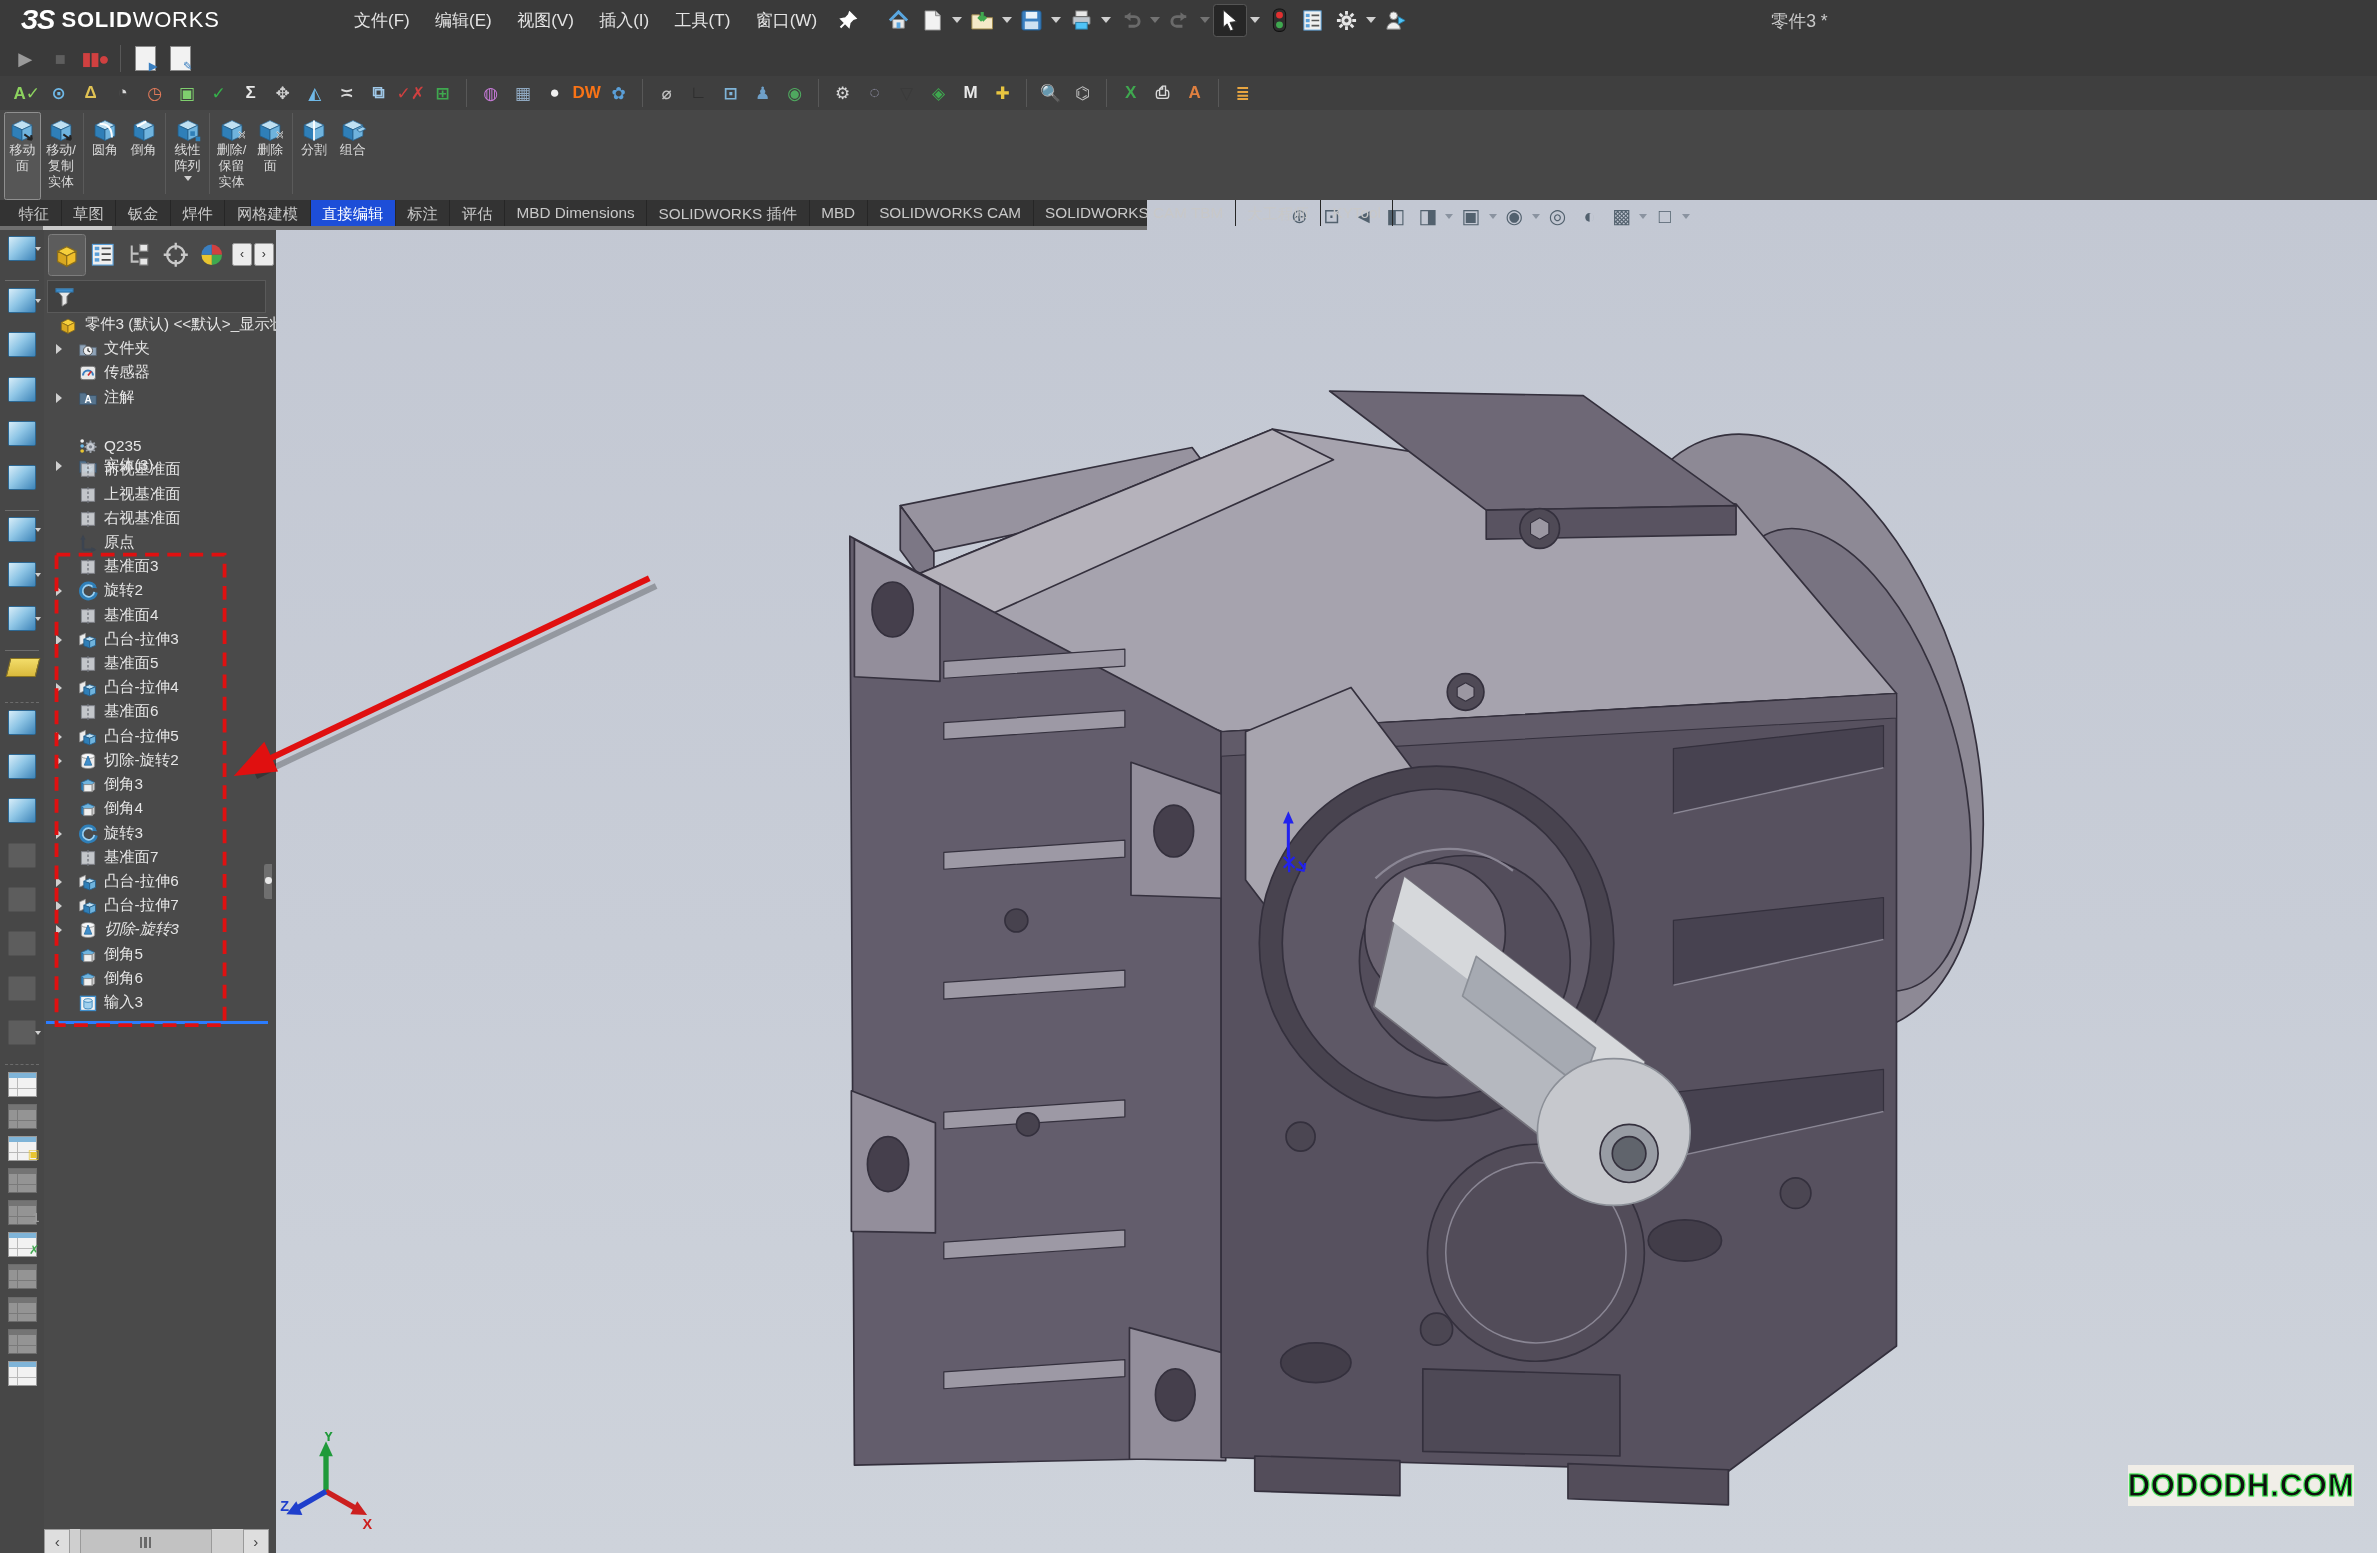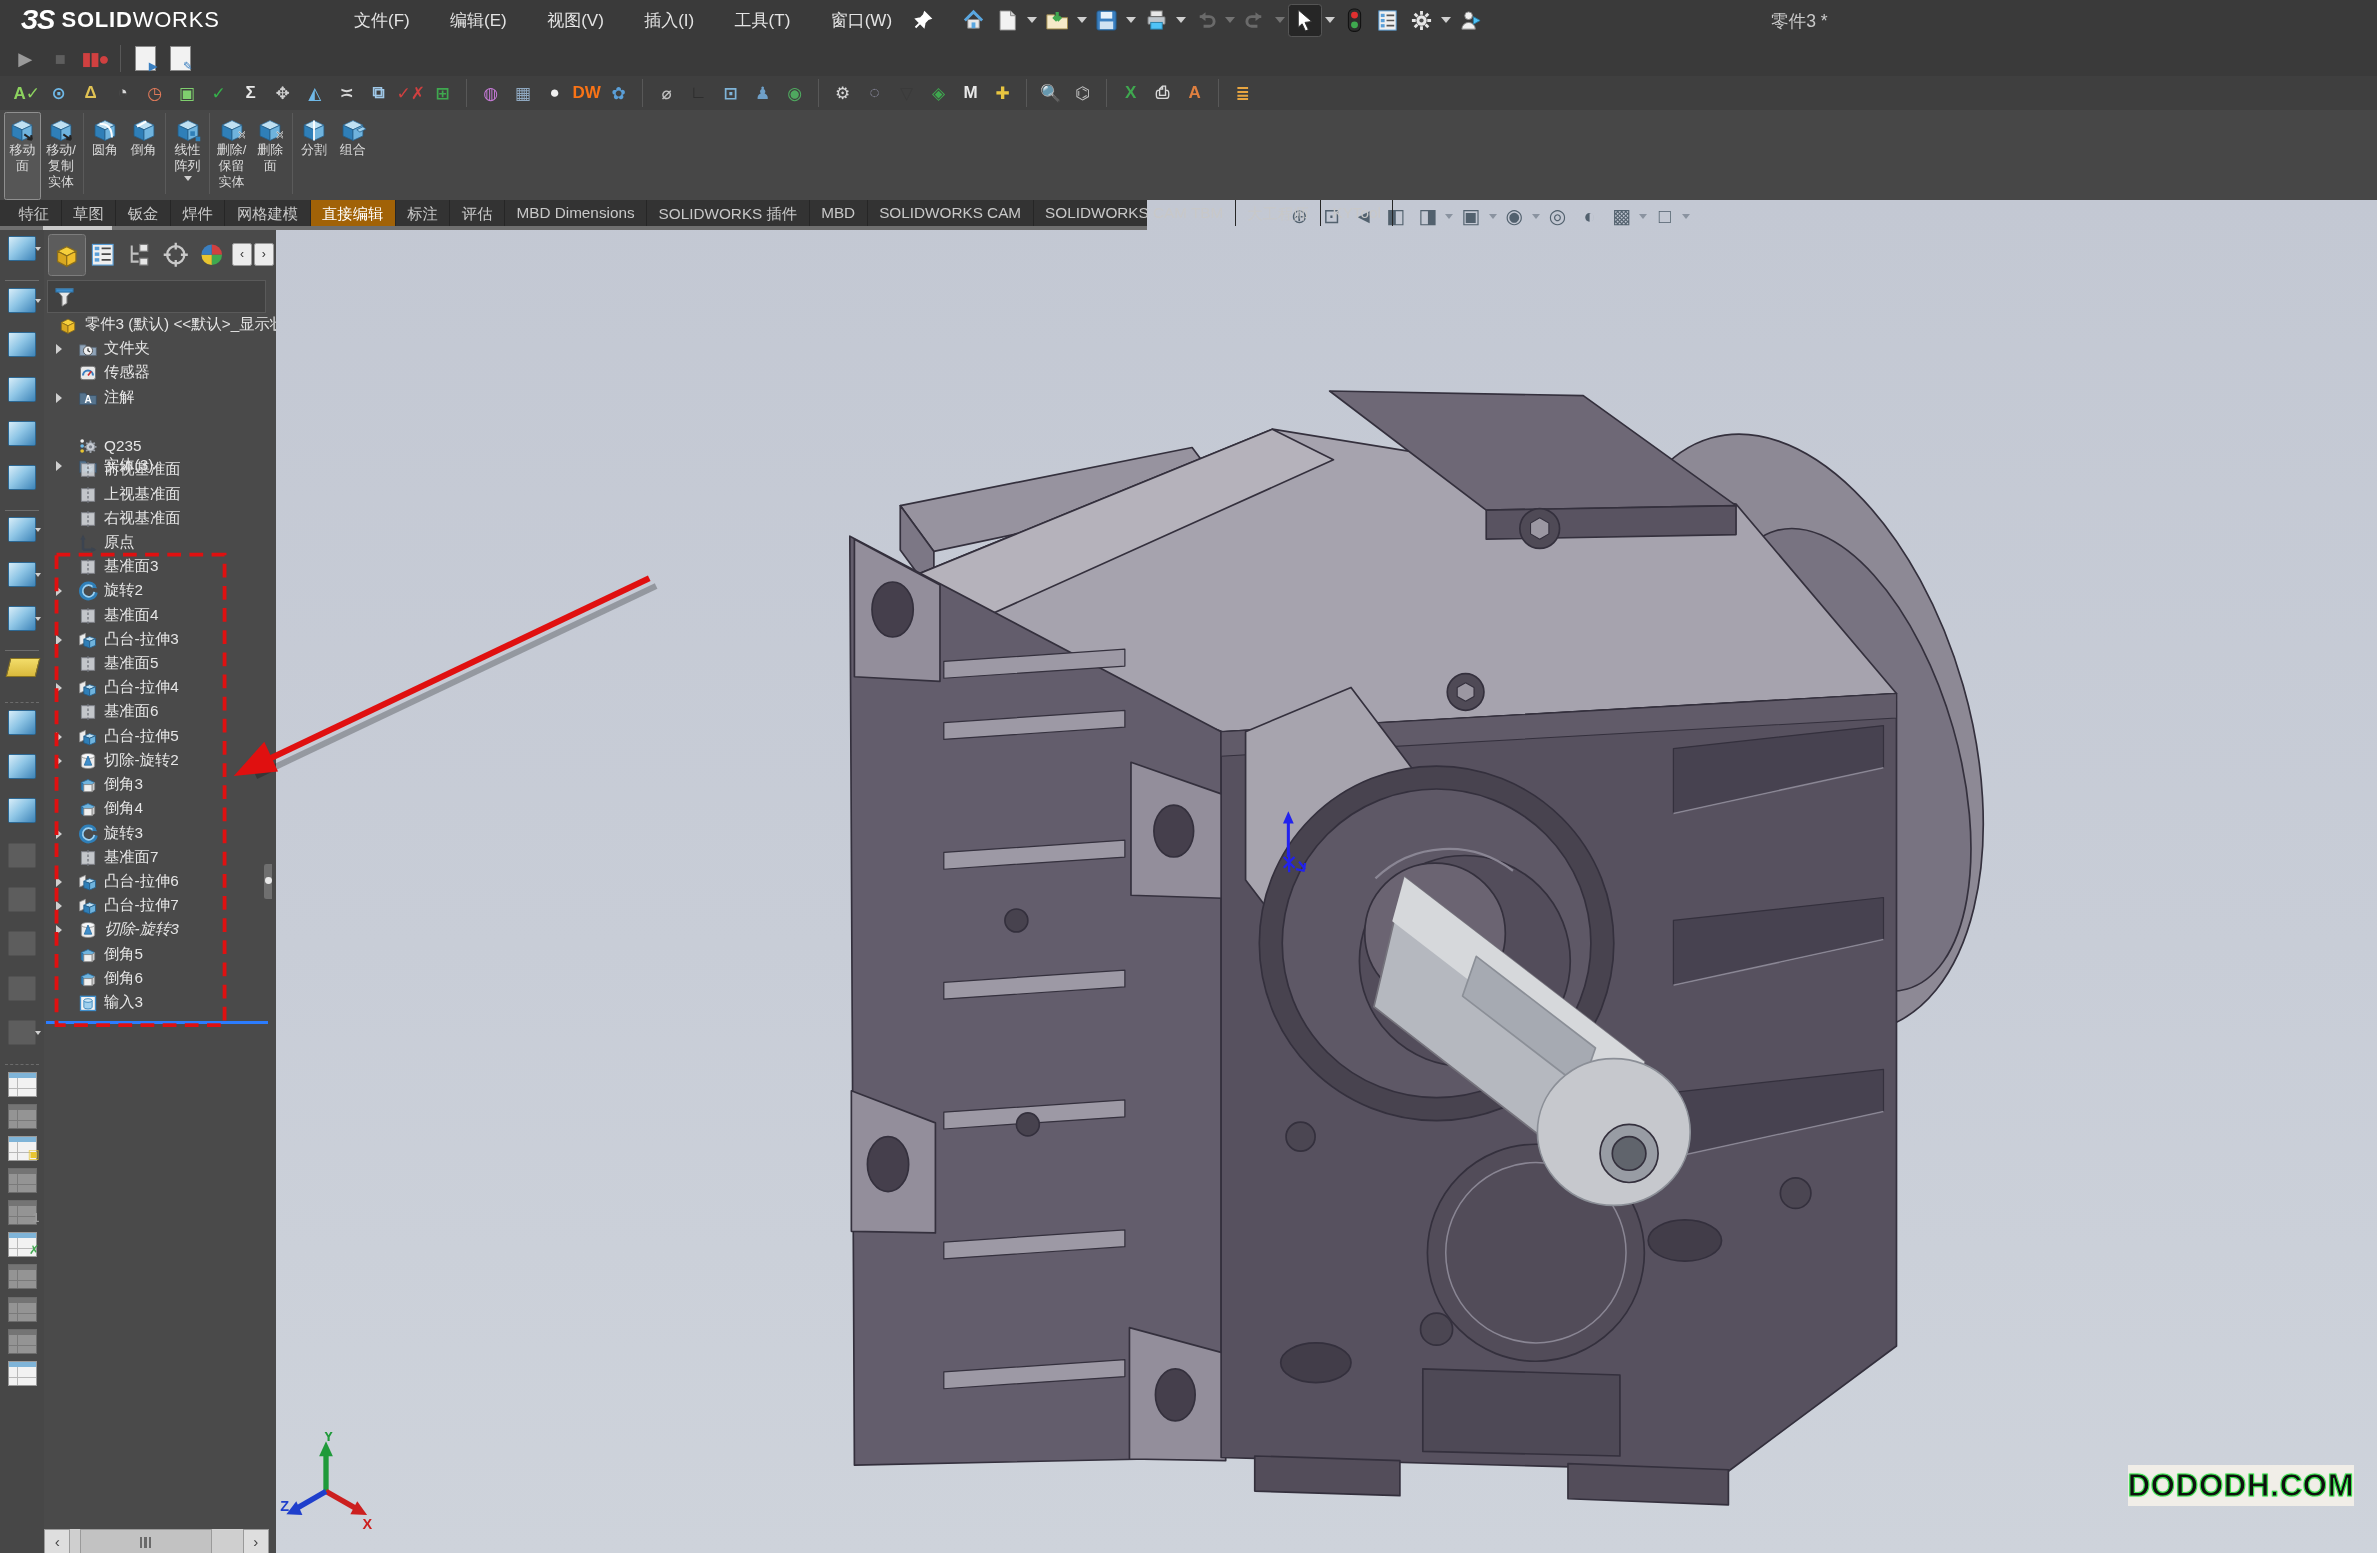--- a/index.html
+++ b/index.html
@@ -6,21 +6,21 @@
     font-family:"Liberation Sans","DejaVu Sans",sans-serif;background:#3a3a3a;}
   #app{position:relative;width:2377px;height:1553px;}
   .abs{position:absolute;padding-left:7px;}
   
   #titlebar{left:0;top:0;width:2377px;height:40px;background:#3a3a3a;border-bottom:0.8px solid #2c2c2c;
     display:flex;align-items:center;color:#e8e8e8;}
   #logo{display:flex;align-items:center;margin-left:13.8px;width:321px;}
   #logo .mark{font-style:italic;font-weight:bold;font-size:27.5px;color:#fff;letter-spacing:-1.5px;}
   #logo .word{font-size:22px;color:#fff;margin-left:7.6px;letter-spacing:0.8px;}
   #logo .word b{font-weight:bold;}
-  #menubar{display:flex;gap:16px;}
+  #menubar{display:flex;gap:1px;}
   .menu-item{font-size:17px;color:#e4e4e4;padding:4.6px 12.2px;cursor:default;}
   #pin{width:26px;height:26px;margin-left:6.1px;display:flex;align-items:center;justify-content:center;}
   #quickbar{display:flex;align-items:center;margin-left:21.4px;gap:1.5px;}
   .qb{width:32px;height:31px;display:flex;align-items:center;justify-content:center;border-radius:2.3px;}
   .qb.pressed{background:#262626;outline:0.8px solid #555;}
   .qb.dis{opacity:.38;}
   .caret{width:0;height:0;border-left:5.3px solid transparent;border-right:5.3px solid transparent;
     border-top:6.1px solid #cfcfcf;margin:0 2.3px;}
   .caret.dis{opacity:.38;}
   #doc-title{position:absolute;left:1771px;top:9.2px;font-size:17.6px;color:#c9c9c9;}
@@ -39,21 +39,21 @@
     border:0.8px solid transparent;border-radius:2.3px;padding-top:3.1px;height:83px;}
   .cmdbtn.active{background:#565656;border-color:#8f8f8f;}
   .cmdbtn .ci{width:26px;height:26px;}
   .cmdbtn .cl{font-size:13px;line-height:16px;color:#dcdcdc;text-align:center;white-space:nowrap;}
   .cmdsep{width:0.8px;height:81px;background:#5a5a5a;margin:3.1px 2.3px;}
   .ddown{width:0;height:0;border-left:4.6px solid transparent;border-right:4.6px solid transparent;
     border-top:5.3px solid #cfcfcf;margin-top:2.3px;}
   
   #tabbar{left:0;top:200px;width:1140px;height:26px;background:#333333;display:flex;z-index:6;}
   .tab{font-size:15.3px;color:#c8c8c8;padding:3.8px 11.5px 0 11.5px;border-right:0.8px solid #262626;white-space:nowrap;}
-  .tab.active{background:#a16207;color:#ffffff;}
+  .tab.active{background:#1d4ed8;color:#ffffff;}
   #cmdscroll{left:0;top:226px;width:1140px;height:3.8px;background:#6f6f6f;z-index:6;}
   #cmdscroll .thumb{position:absolute;left:43px;top:0;width:69px;height:3.8px;background:#c9c9c9;}
   
   #graphics{left:269px;top:200px;width:2109px;height:1353px;
     background:linear-gradient(180deg,#c3c8d3 0%,#c8cdd7 55%,#ced3db 100%);z-index:1;}
   #model{position:absolute;left:0;top:0;width:2109px;height:1353px;}
   #headsup{position:absolute;left:1016px;top:3.1px;display:flex;align-items:center;gap:3.1px;}
   .hu{width:29px;height:26px;display:flex;align-items:center;justify-content:center;
     font-size:20px;color:#52616e;border-radius:3.1px;}
   .hucaret{width:0;height:0;border-left:4.6px solid transparent;border-right:4.6px solid transparent;

